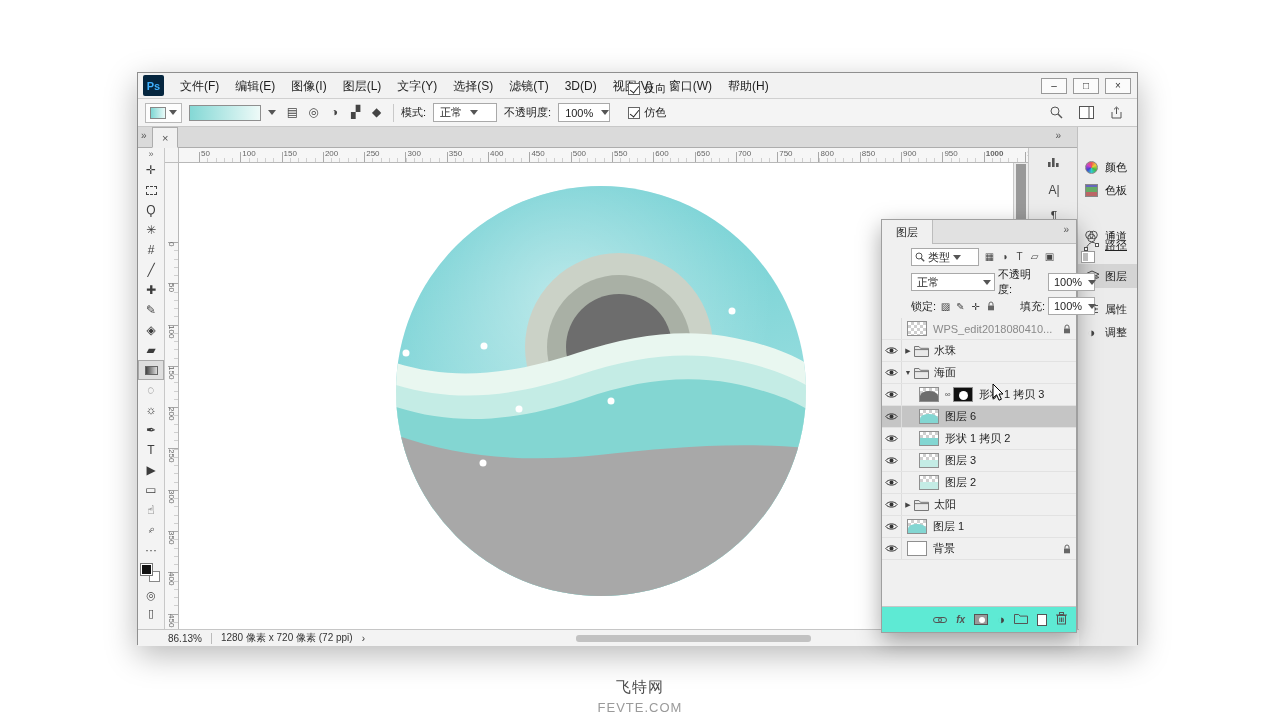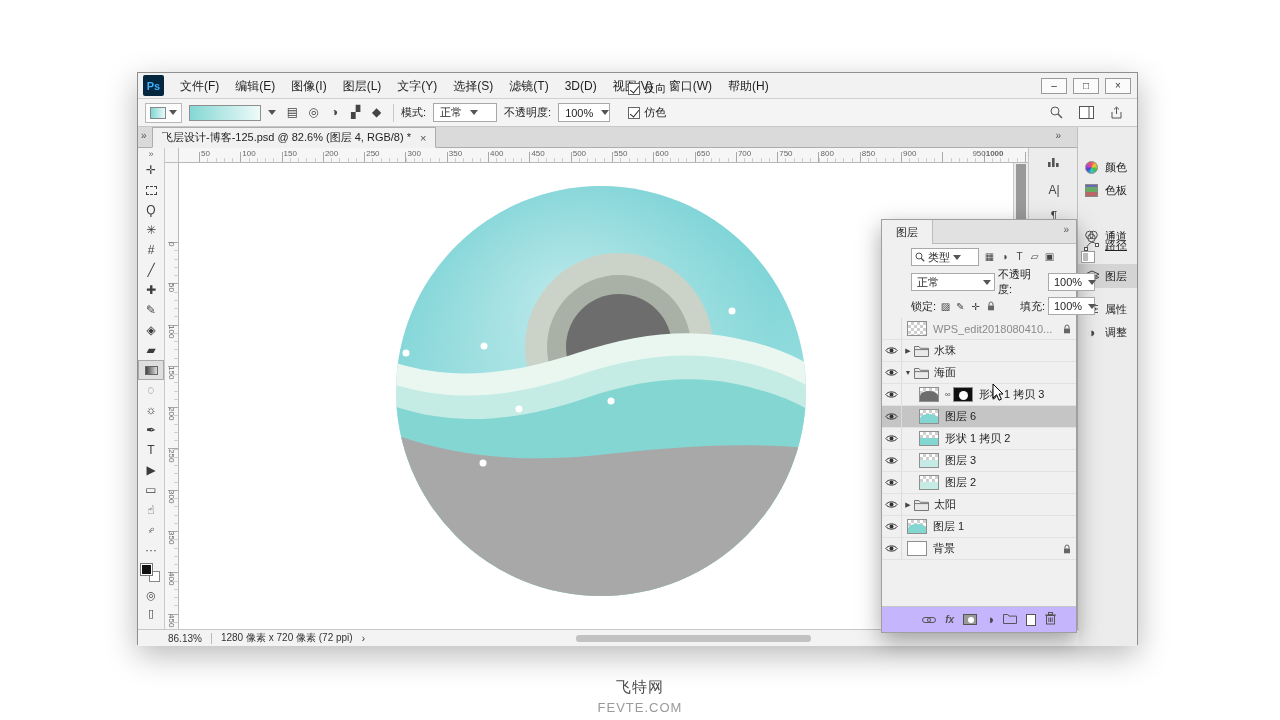--- a/index.html
+++ b/index.html
@@ -136,21 +136,21 @@
                                  linear-gradient(45deg,#cfcfcf 25%,transparent 25%,transparent 75%,#cfcfcf 75%);
                 background-size:6px 6px; background-position:0 0,3px 3px; background-color:#fff; }
   .tfill { position:absolute; left:0; right:0; bottom:0; top:0; }
   .mlink { width:9px; text-align:center; font-size:8px; color:#555; flex:none; }
   .mthumb { width:20px; height:15px; background:#101010; border:1px solid #8f8f8f; position:relative; flex:none; margin:0 4px 0 1px; }
   .mcircle { position:absolute; left:5px; top:3px; width:9px; height:9px; border-radius:50%; background:#fff; }
   .lname { flex:1; white-space:nowrap; overflow:hidden; text-overflow:ellipsis; padding-left:2px; }
   .folder-ic { display:flex; flex:none; margin-right:3px; }
   .row-lock { flex:none; display:flex; margin-left:3px; }
   .lp-footer { position:absolute; bottom:0; left:0; right:0; height:26px; border-top:1px solid #c6c6c6;
-               background:#c4b5fd; display:flex; align-items:center; justify-content:flex-end; gap:9px; padding:0 20px; }
+               background:#5eead4; display:flex; align-items:center; justify-content:flex-end; gap:9px; padding:0 9px; }
   .fx-text { font-size:10px; font-style:italic; font-weight:bold; color:#555; }
   .mask-ic { width:14px; height:11px; background:#9a9a9a; border:1px solid #555; position:relative; }
   .mask-ic::after { content:""; position:absolute; left:3.5px; top:2px; width:6px; height:6px; border-radius:50%; background:#fff; }
   .newdoc-ic { width:10px; height:12px; border:1px solid #555; background:#fff; }
 
   .cursor { position:absolute; left:854px; top:310px; z-index:40; }
 
   .wm1 { position:absolute; left:0; right:0; top:678px; text-align:center; font-size:15px; color:#4a4a4a; letter-spacing:1px; }
   .wm2 { position:absolute; left:0; right:0; top:700px; text-align:center; font-size:13px; color:#9a9a9a; letter-spacing:1px; }
 </style>
@@ -239,21 +239,20 @@
             <line x1="6.5" y1="1.5" x2="6.5" y2="8" stroke="#555"></line>
             <path d="M4 3.4 L6.5 1 L9 3.4" fill="none" stroke="#555"></path>
           </svg>
       </span>
     </div>
   </div>
 
   <div class="tabrow">
     <span class="tab-chevron" style="left:3px;">»</span>
     <div class="doc-tab">
-      <span>飞层设计-博客-125.psd @ 82.6% (图层 4, RGB/8) *</span>
       <span class="tab-close">×</span>
     </div>
     <span class="tab-chevron" style="right:76px;">»</span>
     <span class="tab-chevron" style="right:6px;">«</span>
   </div>
 
   <div class="content">
 
     <div class="toolbar">
       <span class="toolbar-chevron">»</span>
@@ -340,21 +339,21 @@
         <span class="rlabel" style="left: 352.4px;">450</span>
         <span class="rlabel" style="left: 393.7px;">500</span>
         <span class="rlabel" style="left: 435px;">550</span>
         <span class="rlabel" style="left: 476.3px;">600</span>
         <span class="rlabel" style="left: 517.6px;">650</span>
         <span class="rlabel" style="left: 558.9px;">700</span>
         <span class="rlabel" style="left: 600.2px;">750</span>
         <span class="rlabel" style="left: 641.5px;">800</span>
         <span class="rlabel" style="left: 682.8px;">850</span>
         <span class="rlabel" style="left: 724.1px;">900</span>
-        <span class="rlabel" style="left: 765.4px; margin-left: 28px;">950</span>
+        <span class="rlabel" style="left: 765.4px;">950</span>
         <span class="rlabel" style="left: 806.7px; font-weight: bold;">1000</span>
         <span class="rlabel" style="left: 848px;">1050</span>
       </div>
     <div class="ruler-v">
         <span class="rlabelv" style="top: 79px;">0</span>
         <span class="rlabelv" style="top: 120.3px;">50</span>
         <span class="rlabelv" style="top: 161.6px;">100</span>
         <span class="rlabelv" style="top: 202.9px;">150</span>
         <span class="rlabelv" style="top: 244.2px;">200</span>
         <span class="rlabelv" style="top: 285.5px;">250</span>

